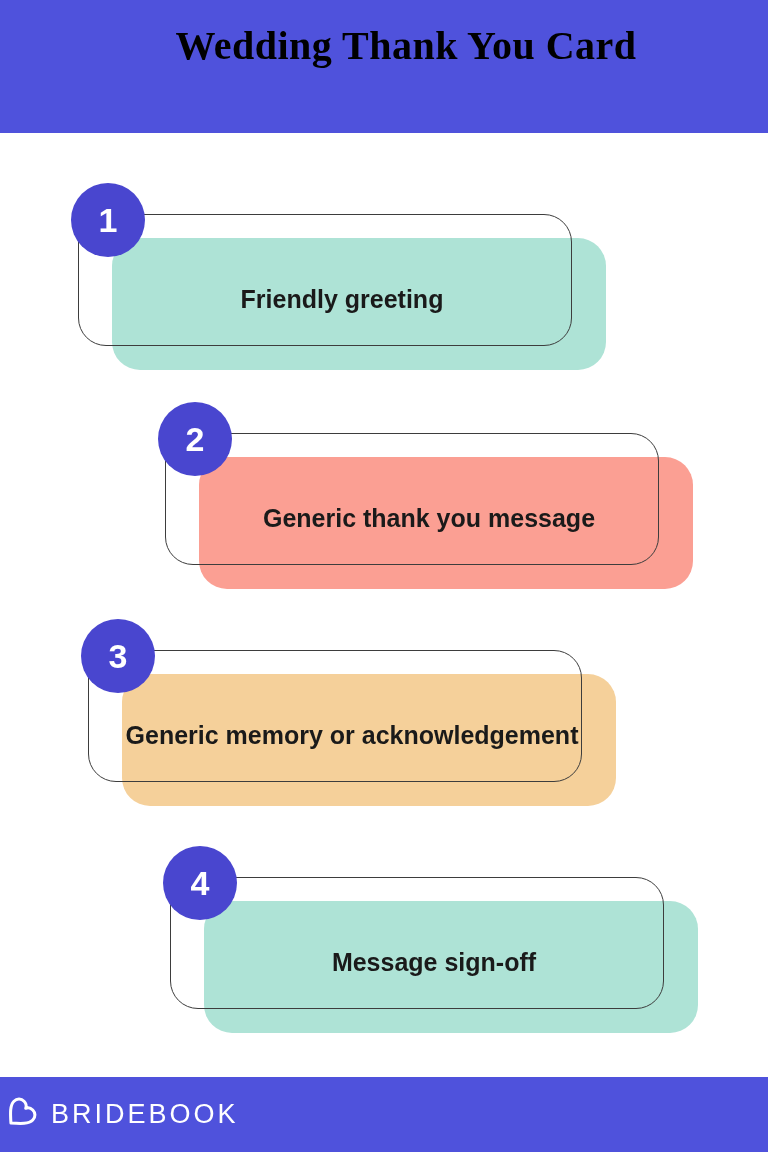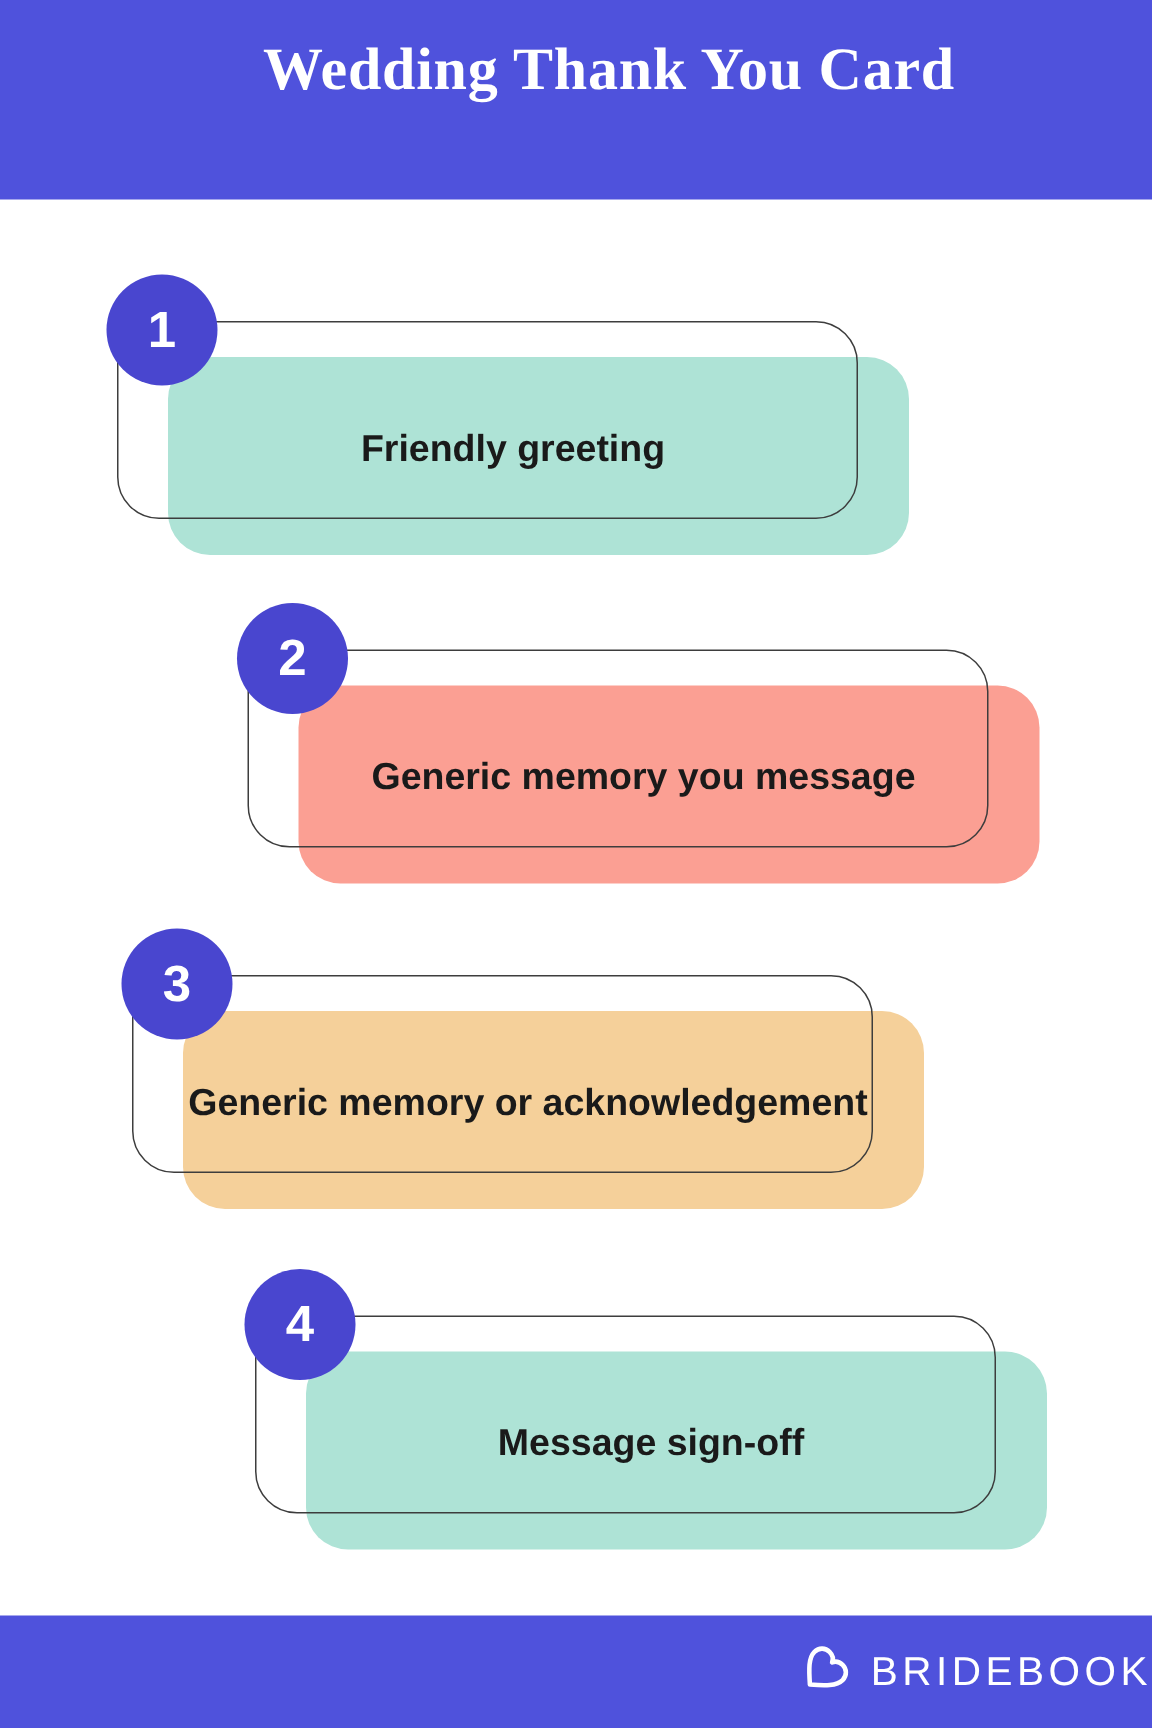--- a/index.html
+++ b/index.html
@@ -12,29 +12,29 @@
     overflow: hidden;
     font-family: "Liberation Sans", sans-serif;
   }
 
   
   .band { position: absolute; left: 0; width: 768px; background: #4f52dc; }
   .header-band { top: 0; height: 133px; text-align: center; padding-top: 25px; }
   .title {
     font-family: "Liberation Serif", serif;
     font-weight: 700;
-    color: #ffffff;
+    color: #000000;
     font-size: 40px;
     line-height: 42px;
     letter-spacing: 0.5px;
     padding-left: 44px;
   }
   .footer-band {
     top: 1077px; height: 75px;
-    display: flex; align-items: center; justify-content: flex-end; gap: 13px;
+    display: flex; align-items: center; justify-content: flex-start; gap: 13px;
   }
   .brand-text {
     color: #ffffff;
     font-size: 27px;
     font-weight: 500;
     letter-spacing: 3px;
   }
   .heart-logo { display: block; }
 
   
@@ -94,21 +94,21 @@
   <div class="card card-1">
     <div class="card-fill" style="background-color: rgb(174, 227, 214);"></div>
     <div class="card-outline"></div>
     <div class="card-label">Friendly greeting</div>
     <div class="badge" style="background-color: rgb(73, 70, 207);">1</div>
   </div>
 
   <div class="card card-2">
     <div class="card-fill" style="background-color: rgb(251, 159, 147);"></div>
     <div class="card-outline"></div>
-    <div class="card-label">Generic memory you message</div>
+    <div class="card-label">Generic thank you message</div>
     <div class="badge" style="background-color: rgb(73, 70, 207);">2</div>
   </div>
 
   <div class="card card-3">
     <div class="card-fill" style="background-color: rgb(245, 208, 154);"></div>
     <div class="card-outline"></div>
     <div class="card-label">Generic memory or acknowledgement</div>
     <div class="badge" style="background-color: rgb(73, 70, 207);">3</div>
   </div>
 

